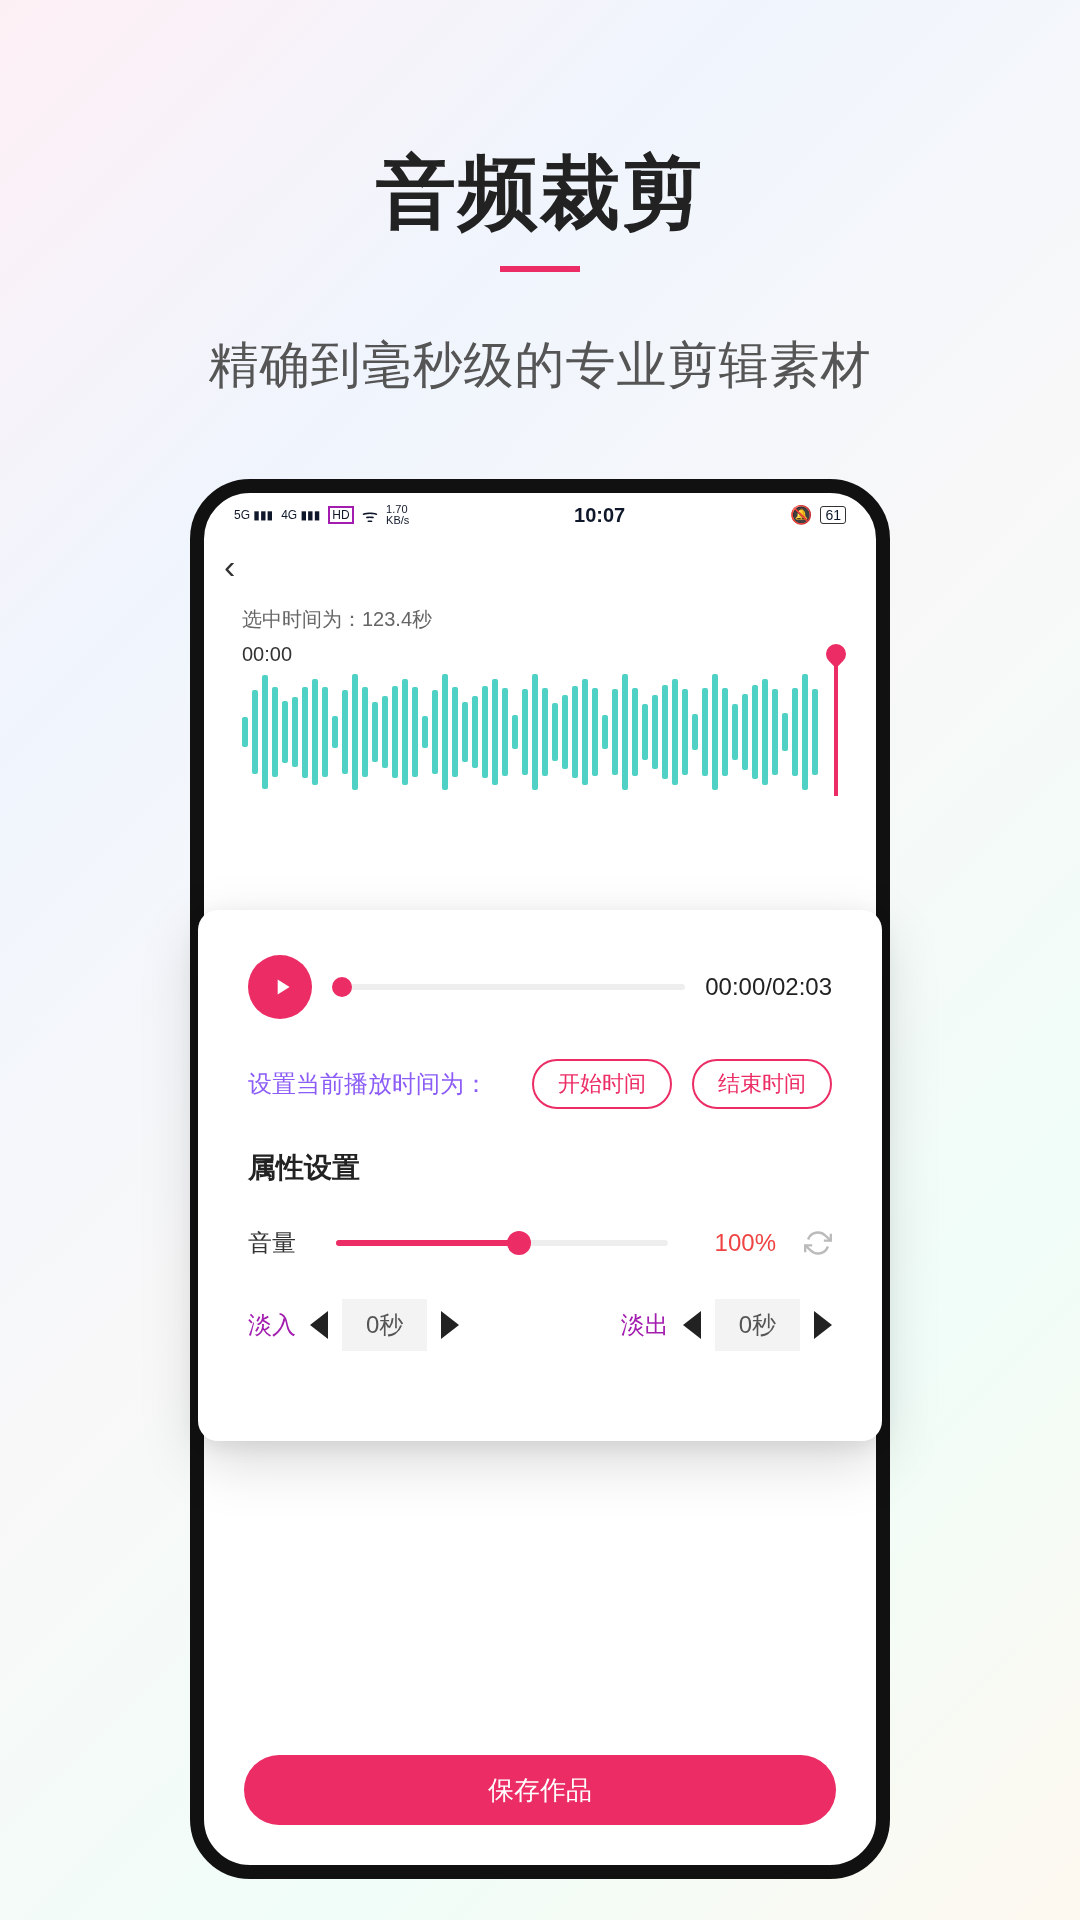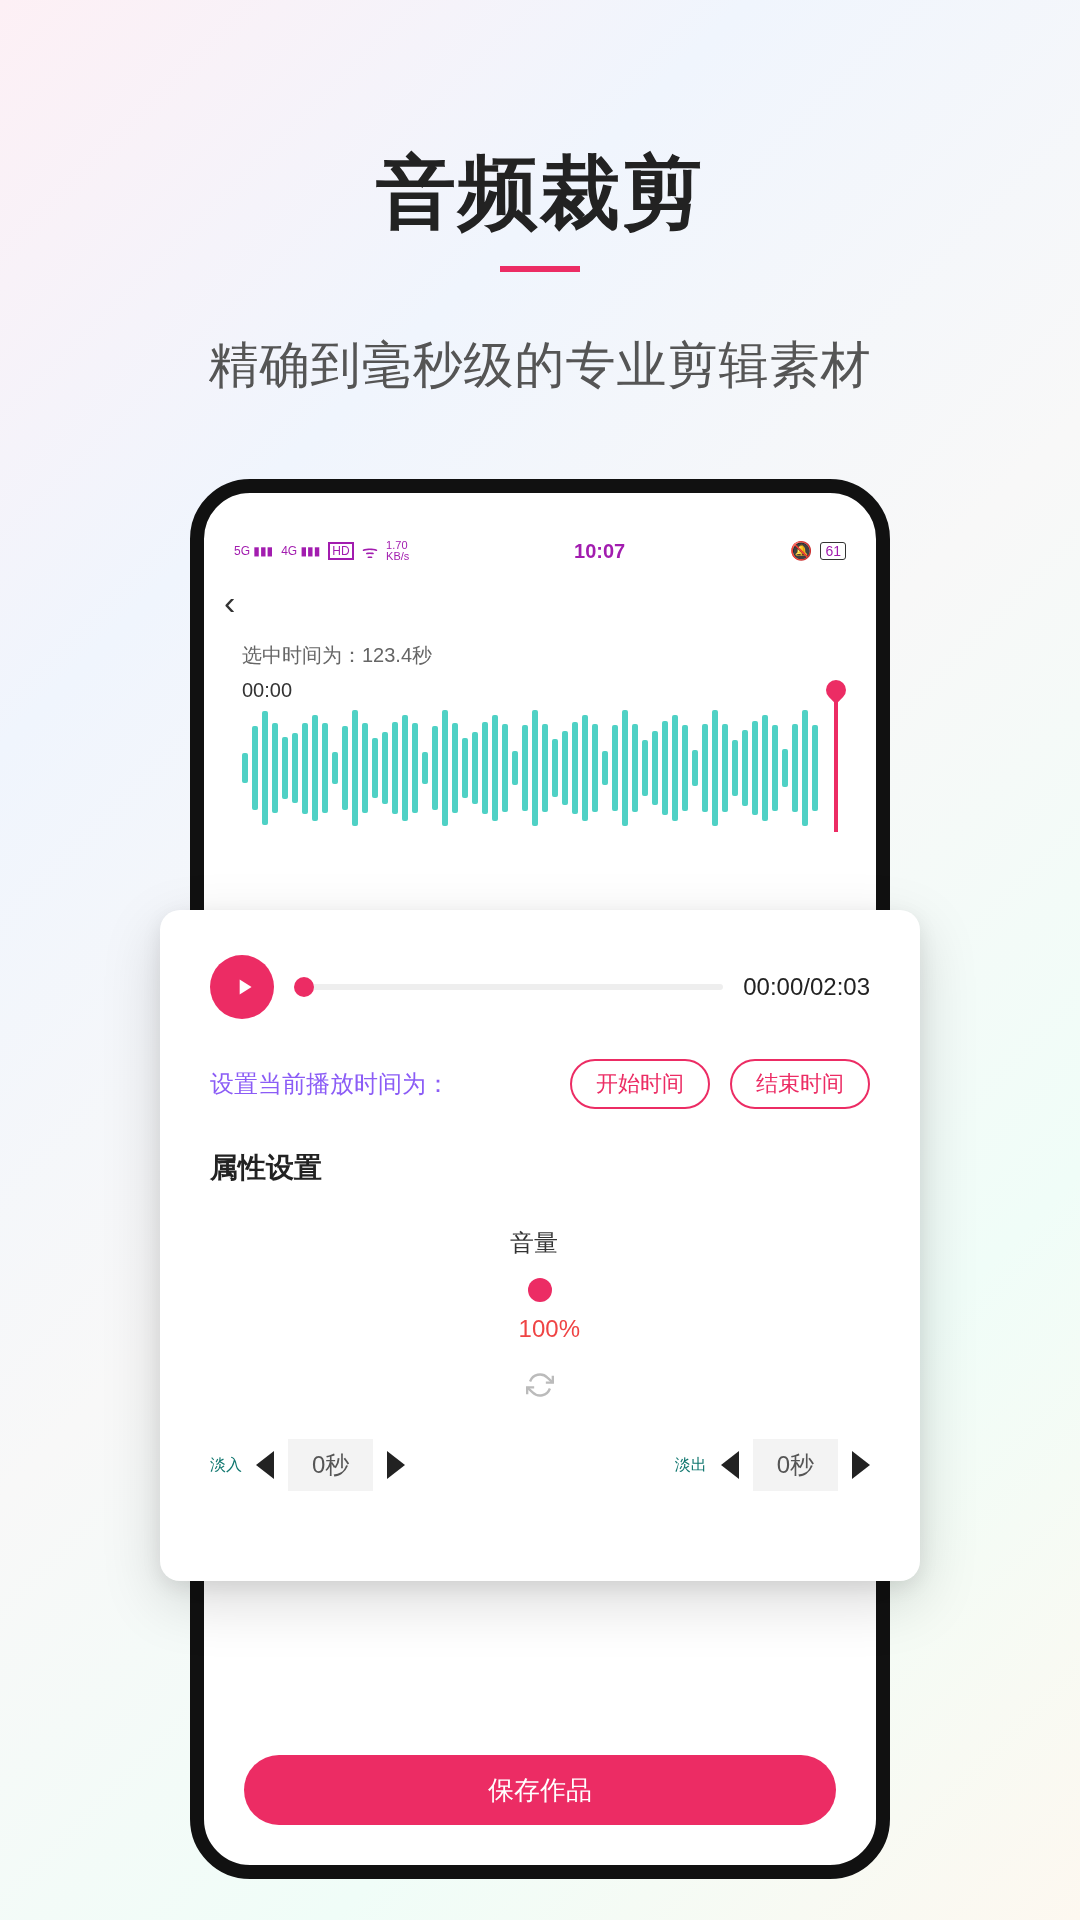--- a/index.html
+++ b/index.html
@@ -42,22 +42,21 @@
     position: relative;
     overflow: hidden;
   }
   .statusbar {
     height: 44px;
     display: flex;
     justify-content: space-between;
     align-items: center;
     padding: 0 30px;
     font-size: 18px;
-    color: #a21caf;
-    margin-top: 36px;
+    color: #0f172a;
   }
   .statusbar .left, .statusbar .right { display:flex; gap:8px; align-items:center; }
   .statusbar .mid { font-weight:600; font-size:20px; }
   .app-header {
     display: flex;
     align-items: center;
     padding: 10px 20px 20px;
   }
   .back-chevron {
     font-size: 34px; color:#333; width:40px;
@@ -91,21 +90,21 @@
   .save-btn {
     position:absolute; bottom:40px; left:40px; right:40px;
     background:#ec2c64; color:#fff; height:70px;
     border-radius:35px; display:flex; align-items:center; justify-content:center;
     font-size:26px;
   }
   .card {
     position:absolute;
     left:50%; transform:translateX(-50%);
     top:910px;
-    width:760px;
+    width:684px;
     background:#fff;
     border-radius:20px;
     box-shadow: 0 20px 60px rgba(0,0,0,.15), 0 6px 20px rgba(0,0,0,.08);
     padding:45px 50px 40px;
   }
   .play-row { display:flex; align-items:center; gap:20px; margin-bottom:40px; }
   .play-btn {
     width:64px; height:64px; border-radius:50%; background:#ec2c64;
     display:flex; align-items:center; justify-content:center;
   }
@@ -117,35 +116,35 @@
     position:absolute; left:0; top:-7px; width:20px; height:20px; border-radius:50%; background:#ec2c64;
   }
   .time-display { font-size:24px; color:#222; }
   .set-row { display:flex; align-items:center; gap:20px; margin-bottom:40px; }
   .set-label { font-size:24px; color:#8b5cf6; }
   .pill {
     border:2px solid #ec2c64; color:#ec2c64; border-radius:30px;
     padding:8px 24px; font-size:22px;
   }
   .section-title { font-size:28px; font-weight:600; color:#222; margin-bottom:40px; }
-  .slider-row { display:flex; align-items:center; gap:28px; margin-bottom:40px;flex-direction:column; }
+  .slider-row { display:flex; align-items:center; gap:28px; margin-bottom:40px; }
   .slider-label { font-size:24px; color:#333; width:60px; }
   .slider-track {
     flex:1; height:6px; background:#eee; border-radius:3px; position:relative;
   }
   .slider-fill {
     position:absolute; left:0; top:0; bottom:0; background:#ec2c64; border-radius:3px;
   }
   .slider-thumb {
     position:absolute; top:-9px; width:24px; height:24px; border-radius:50%; background:#ec2c64;
   }
   .slider-val { font-size:24px; color:#ef4444; width:80px; text-align:right; }
   .refresh-ic { width:28px; height:28px; color:#bbb; }
   .fade-row { display:flex; align-items:center; gap:14px; margin-bottom:50px; }
-  .fade-label { font-size:16px; color:#0f766e; }
+  .fade-label { font-size:24px; color:#a21caf; }
   .tri-btn { width:0; height:0; border-top:14px solid transparent; border-bottom:14px solid transparent; cursor:pointer; }
   .tri-left { border-right:18px solid #222; }
   .tri-right { border-left:18px solid #222; }
   .fade-val { background:#f3f3f3; padding:10px 24px; font-size:24px; color:#555; }
   .option-row { display:flex; justify-content:space-between; align-items:center; padding:20px 0; }
   .option-label { font-size:24px; color:#222; }
   .option-val { font-size:24px; color:#ec2c64; }
   .spacer { flex:1; }
 </style>
 </head>

